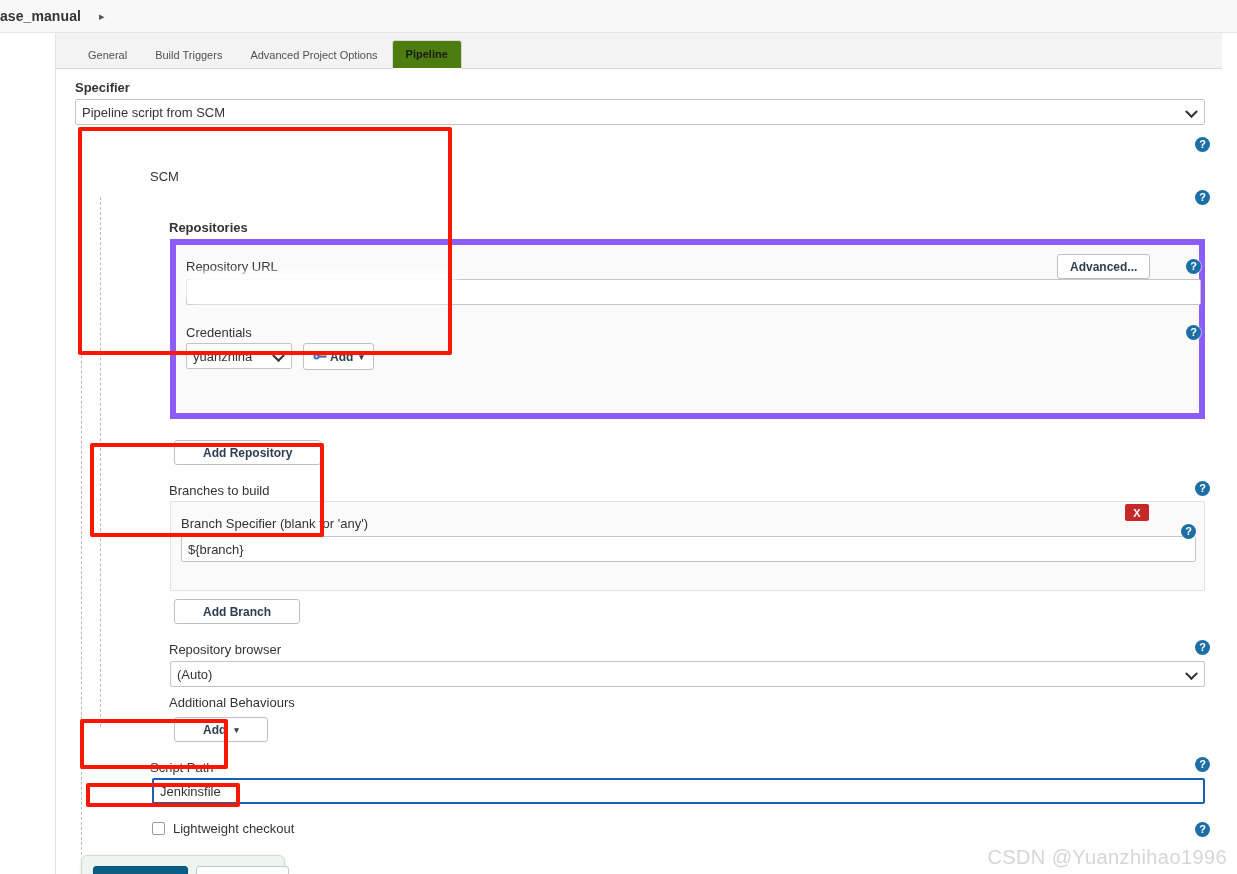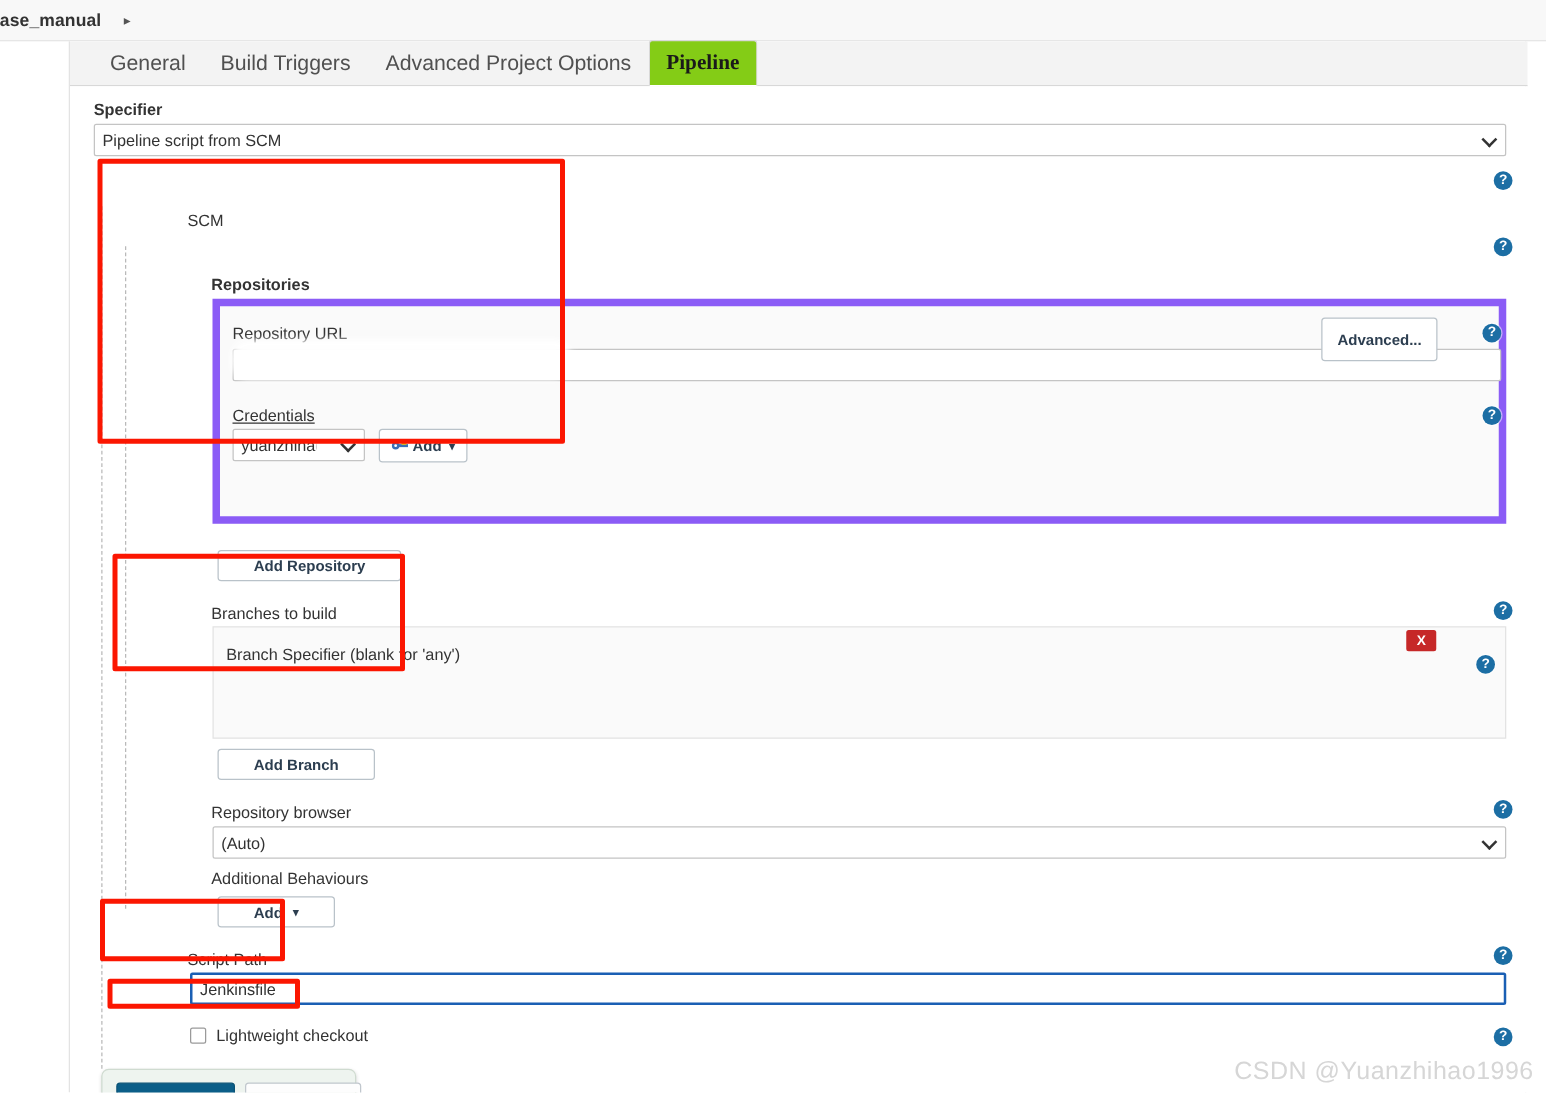--- a/index.html
+++ b/index.html
@@ -32,29 +32,28 @@
     background: #ffffff; border-left: 1px solid #e3e3e3; border-right: 1px solid #e3e3e3;
   }
 
   
   .tab-bar {
     position: absolute; left: 0; top: 0; width: 1166px; height: 36px;
     background: #f3f3f3; border-bottom: 1px solid #d8d8d8;
     display: flex; align-items: flex-end; padding-left: 18px;
   }
   .tab {
-    padding: 7px 13px 8px 13px; font-size: 17px; color: #505050;
+    padding: 7px 13px 8px 13px; font-size: 11px; color: #505050;
     border: 1px solid transparent; border-bottom: none; cursor: pointer;
     position: relative; top: 1px; white-space: nowrap;
   }
   .tab.active {
-    background: #84cc16; color: #1a1a1a; font-weight: bold;
+    background: #4d7c0f; color: #1a1a1a; font-weight: bold;
     border: 1px solid #d8d8d8; border-bottom: 1px solid #ffffff;
     border-radius: 3px 3px 0 0;
-    font-family: Liberation Serif, serif;
   }
 
   
   .config-body { position: absolute; left: 0; top: 36px; width: 1166px; bottom: 0; background: #fff; }
 
   .sec-label { font-size: 13px; color: #333; }
   .lbl-definition { position: absolute; left: 19px; top: 11px; font-weight: bold; }
 
   select.std, input.std {
     font-family: "Liberation Sans", sans-serif; font-size: 13px; color: #333;
@@ -82,32 +81,32 @@
     position: absolute; left: 114px; top: 170px; width: 1035px; height: 180px;
     background: #fafafa; border: 6px solid #8b5cf6;
   }
   .lbl-repo-url { position: absolute; left: 10px; top: 14px; }
   .repo-url-input { position: absolute; left: 10px; top: 34px; width: 1015px; height: 26px; }
   .redact {
     position: absolute; left: 9px; top: 27px; width: 272px; height: 32px;
     background: #ffffff; border-radius: 14px;
     filter: blur(3px); pointer-events: none; opacity: .97;
   }
-  .lbl-credentials { position: absolute; left: 10px; top: 80px; text-decoration: underline; }
+  .lbl-credentials { position: absolute; left: 10px; top: 80px; }
   .cred-select { left: 10px; top: 98px; width: 106px; height: 27px; }
   .add-cred-btn {
     position: absolute; left: 127px; top: 98px; height: 27px;
     display: inline-flex; align-items: center; gap: 3px;
     padding: 0 9px; font-size: 12px; font-weight: bold; color: #2c3e50;
     background: #fff; border: 1px solid #b9c2c9; border-radius: 3px; cursor: pointer;
   }
   .key-icon { display: inline-block; width: 14px; height: 11px; position: relative; }
 
   .advanced-btn {
-    position: absolute; left: 1001px; top: 185px; height: 35px;
+    position: absolute; left: 1001px; top: 185px; height: 25px;
     padding: 0 12px; font-size: 12px; font-weight: bold; color: #2c3e50;
     background: #fff; border: 1px solid #b9c2c9; border-radius: 3px; cursor: pointer;
     display: flex; align-items: center;
   }
 
   .plain-btn {
     position: absolute; height: 25px; padding: 0 28px;
     font-size: 12px; font-weight: bold; color: #2c3e50;
     background: #fff; border: 1px solid #b9c2c9; border-radius: 3px; cursor: pointer;
     display: flex; align-items: center; justify-content: center;
@@ -260,20 +259,21 @@
       </div>
 
       <div class="advanced-btn">Advanced...</div>
       <div class="plain-btn add-repo-btn">Add Repository</div>
 
       <div class="sec-label lbl-branches">Branches to build</div>
       <div class="help" style="left:1139px; top:412px;">?</div>
 
       <div class="branch-box">
         <div class="sec-label lbl-branch-spec">Branch Specifier (blank for 'any')</div>
+        <input class="std branch-input" value="${branch}" style="">
         <div class="help" style="left:1010px; top:22px;">?</div>
       </div>
       <button class="x-btn">X</button>
 
       <div class="plain-btn add-branch-btn">Add Branch</div>
 
       <div class="sec-label lbl-repo-browser">Repository browser</div>
       <div class="help" style="left:1139px; top:571px;">?</div>
       <div class="sel-wrap repo-browser-select">
         <select class="std">

